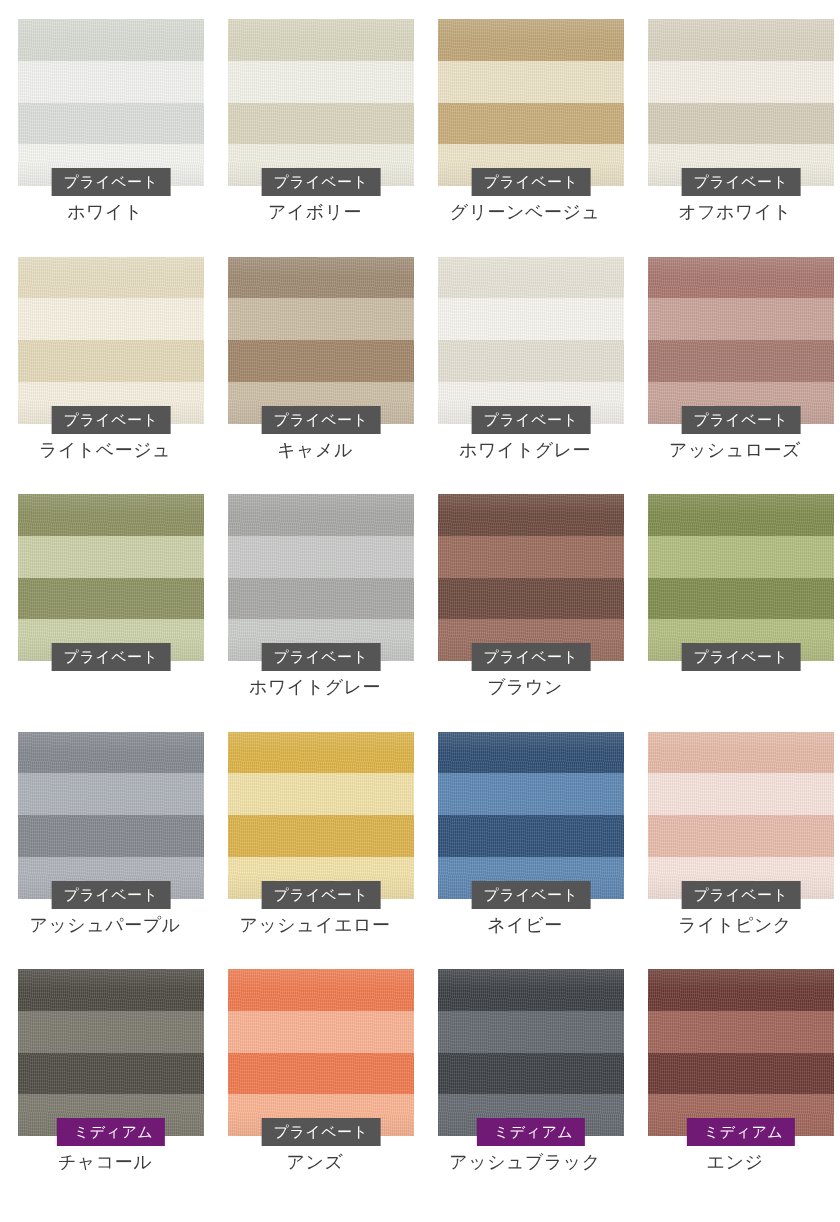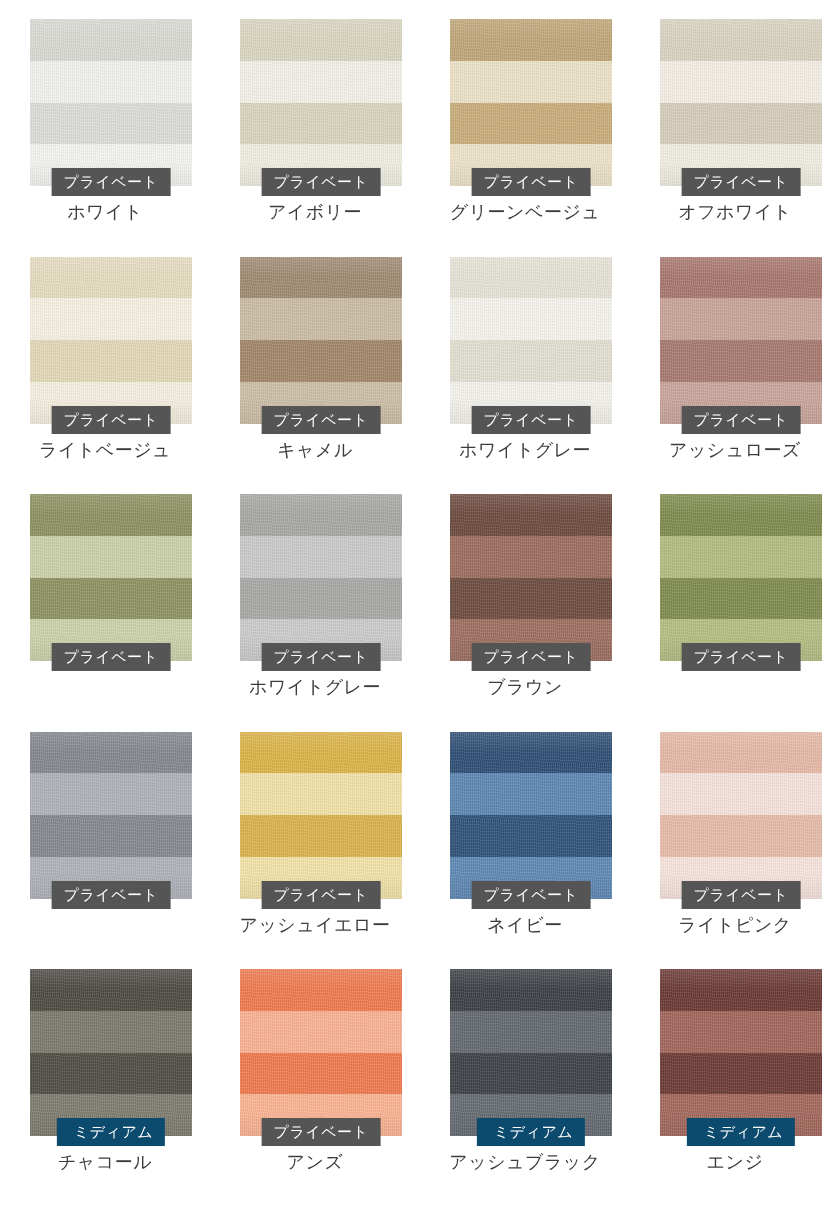--- a/index.html
+++ b/index.html
@@ -22,23 +22,23 @@
     align-content: start;
   }
   .swatch-cell {
     position: relative;
     width: 210px;
     height: 237.5px;
     box-sizing: border-box;
   }
   .swatch-image-wrap {
     position: absolute;
-    left: 30px;
+    left: 18px;
     top: 19px;
-    width: 162px;
+    width: 186px;
     height: 167px;
   }
   .swatch-image {
     position: absolute;
     inset: 0;
     width: 100%;
     height: 100%;
     overflow: hidden;
     display: flex;
     flex-direction: column;
@@ -91,21 +91,21 @@
     line-height: 1;
     letter-spacing: 0.5px;
     padding: 6px 12px 7px 12px;
     white-space: nowrap;
     font-family: "Liberation Sans", "DejaVu Sans", sans-serif;
   }
   .badge.private {
     background: #555555;
   }
   .badge.medium {
-    background: #0c4a6e;
+    background: #701a75;
     padding-left: 17px;
   }
   .swatch-label {
     position: absolute;
     left: 0;
     right: 0;
     top: 200px;
     text-align: center;
     font-size: 18px;
     color: #3c3c3c;
@@ -263,20 +263,21 @@
     <div class="swatch-cell">
       <div class="swatch-image-wrap">
         <div class="swatch-image">
           <div class="band" style="background: rgb(132, 136, 143);"></div>
           <div class="band" style="background: rgb(174, 178, 186);"></div>
           <div class="band" style="background: rgb(133, 137, 143);"></div>
           <div class="band" style="background: rgb(176, 180, 187);"></div>
         </div>
         <div class="badge private">プライベート</div>
       </div>
+      <div class="swatch-label">アッシュパープル</div>
     </div>
     <div class="swatch-cell">
       <div class="swatch-image-wrap">
         <div class="swatch-image">
           <div class="band" style="background: rgb(221, 179, 71);"></div>
           <div class="band" style="background: rgb(242, 226, 168);"></div>
           <div class="band" style="background: rgb(220, 179, 76);"></div>
           <div class="band" style="background: rgb(243, 227, 170);"></div>
         </div>
         <div class="badge private">プライベート</div>

